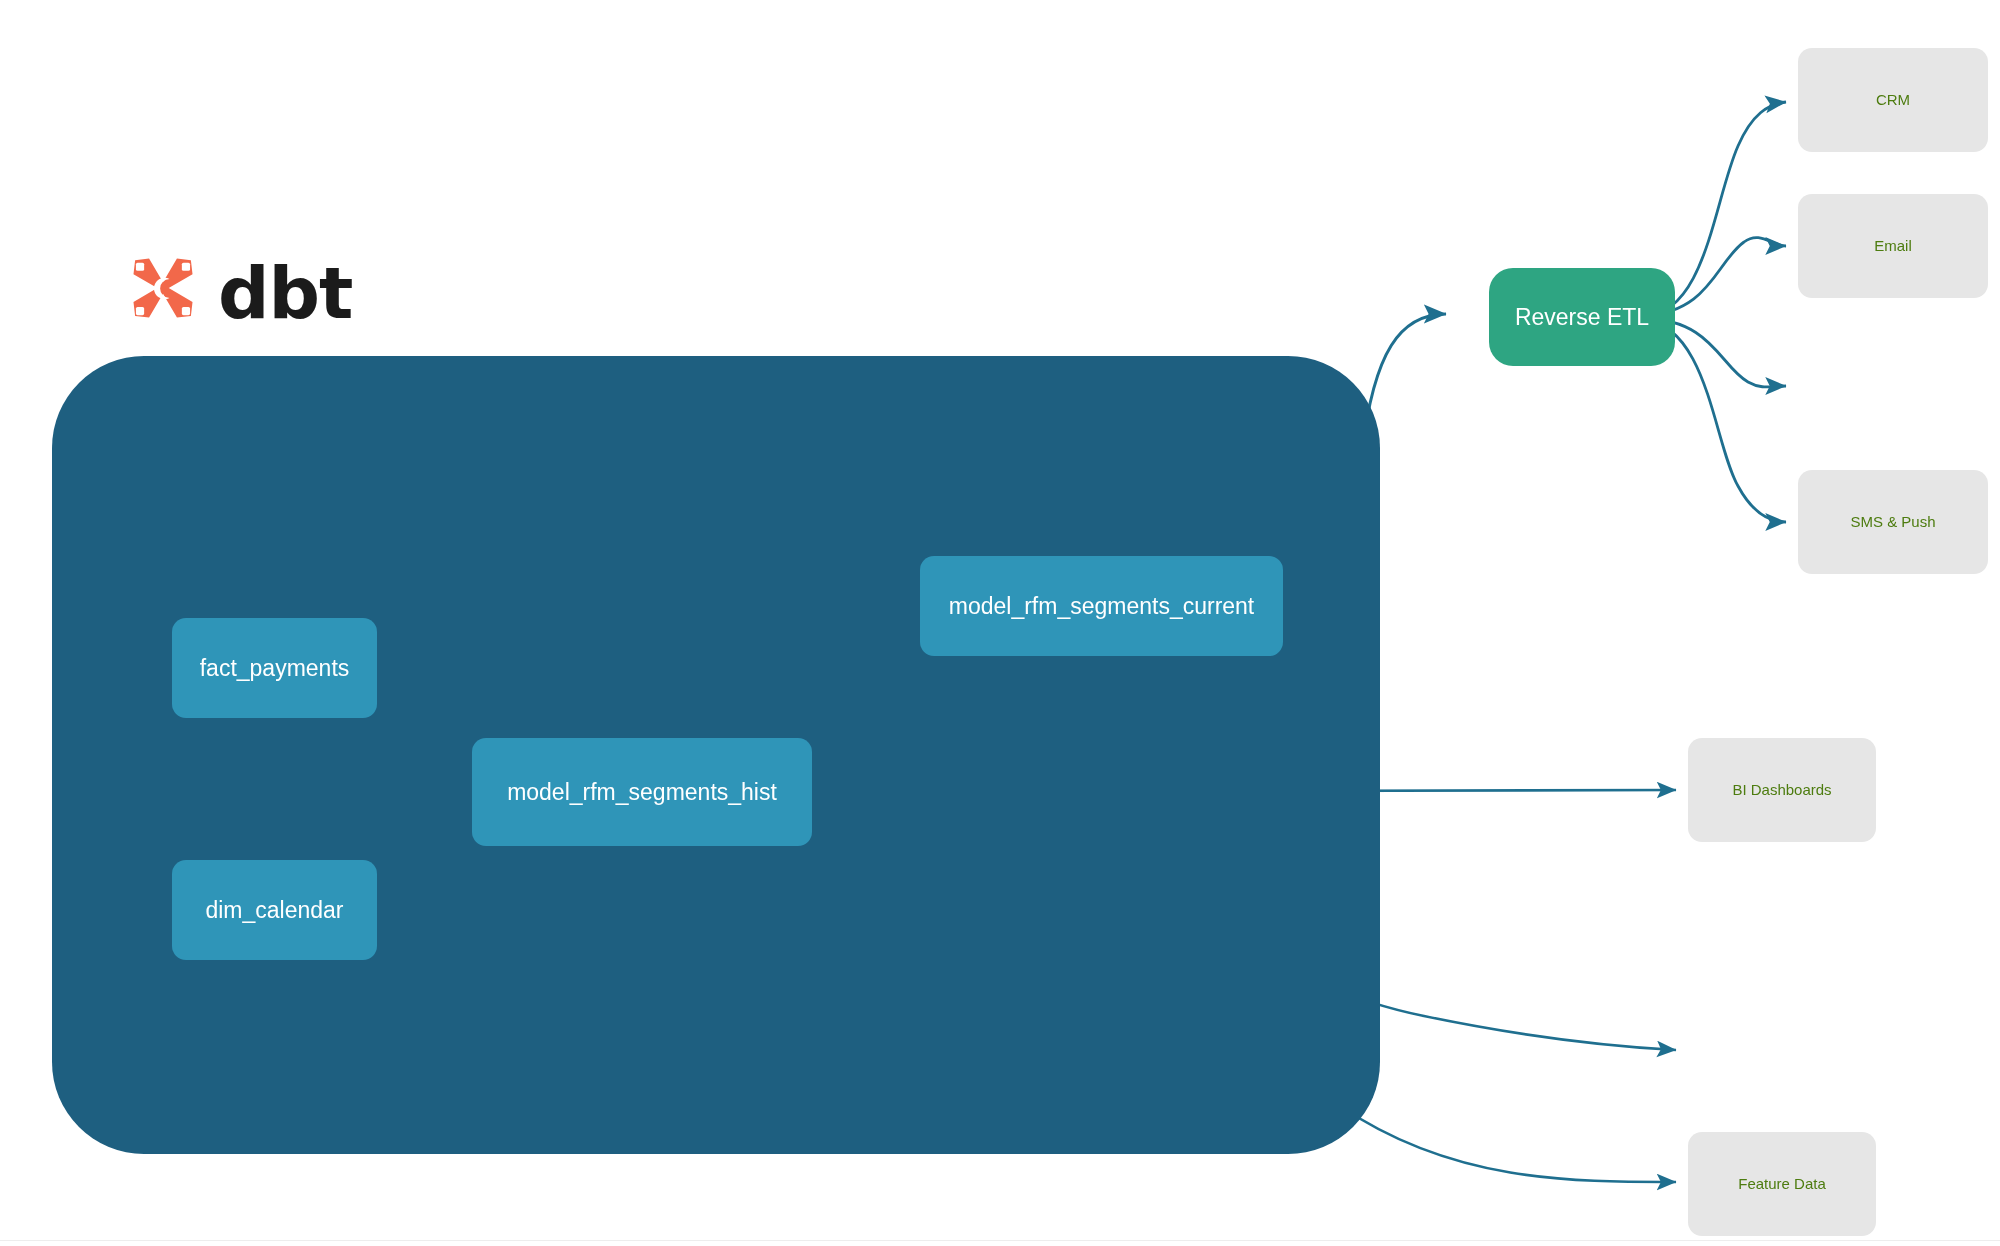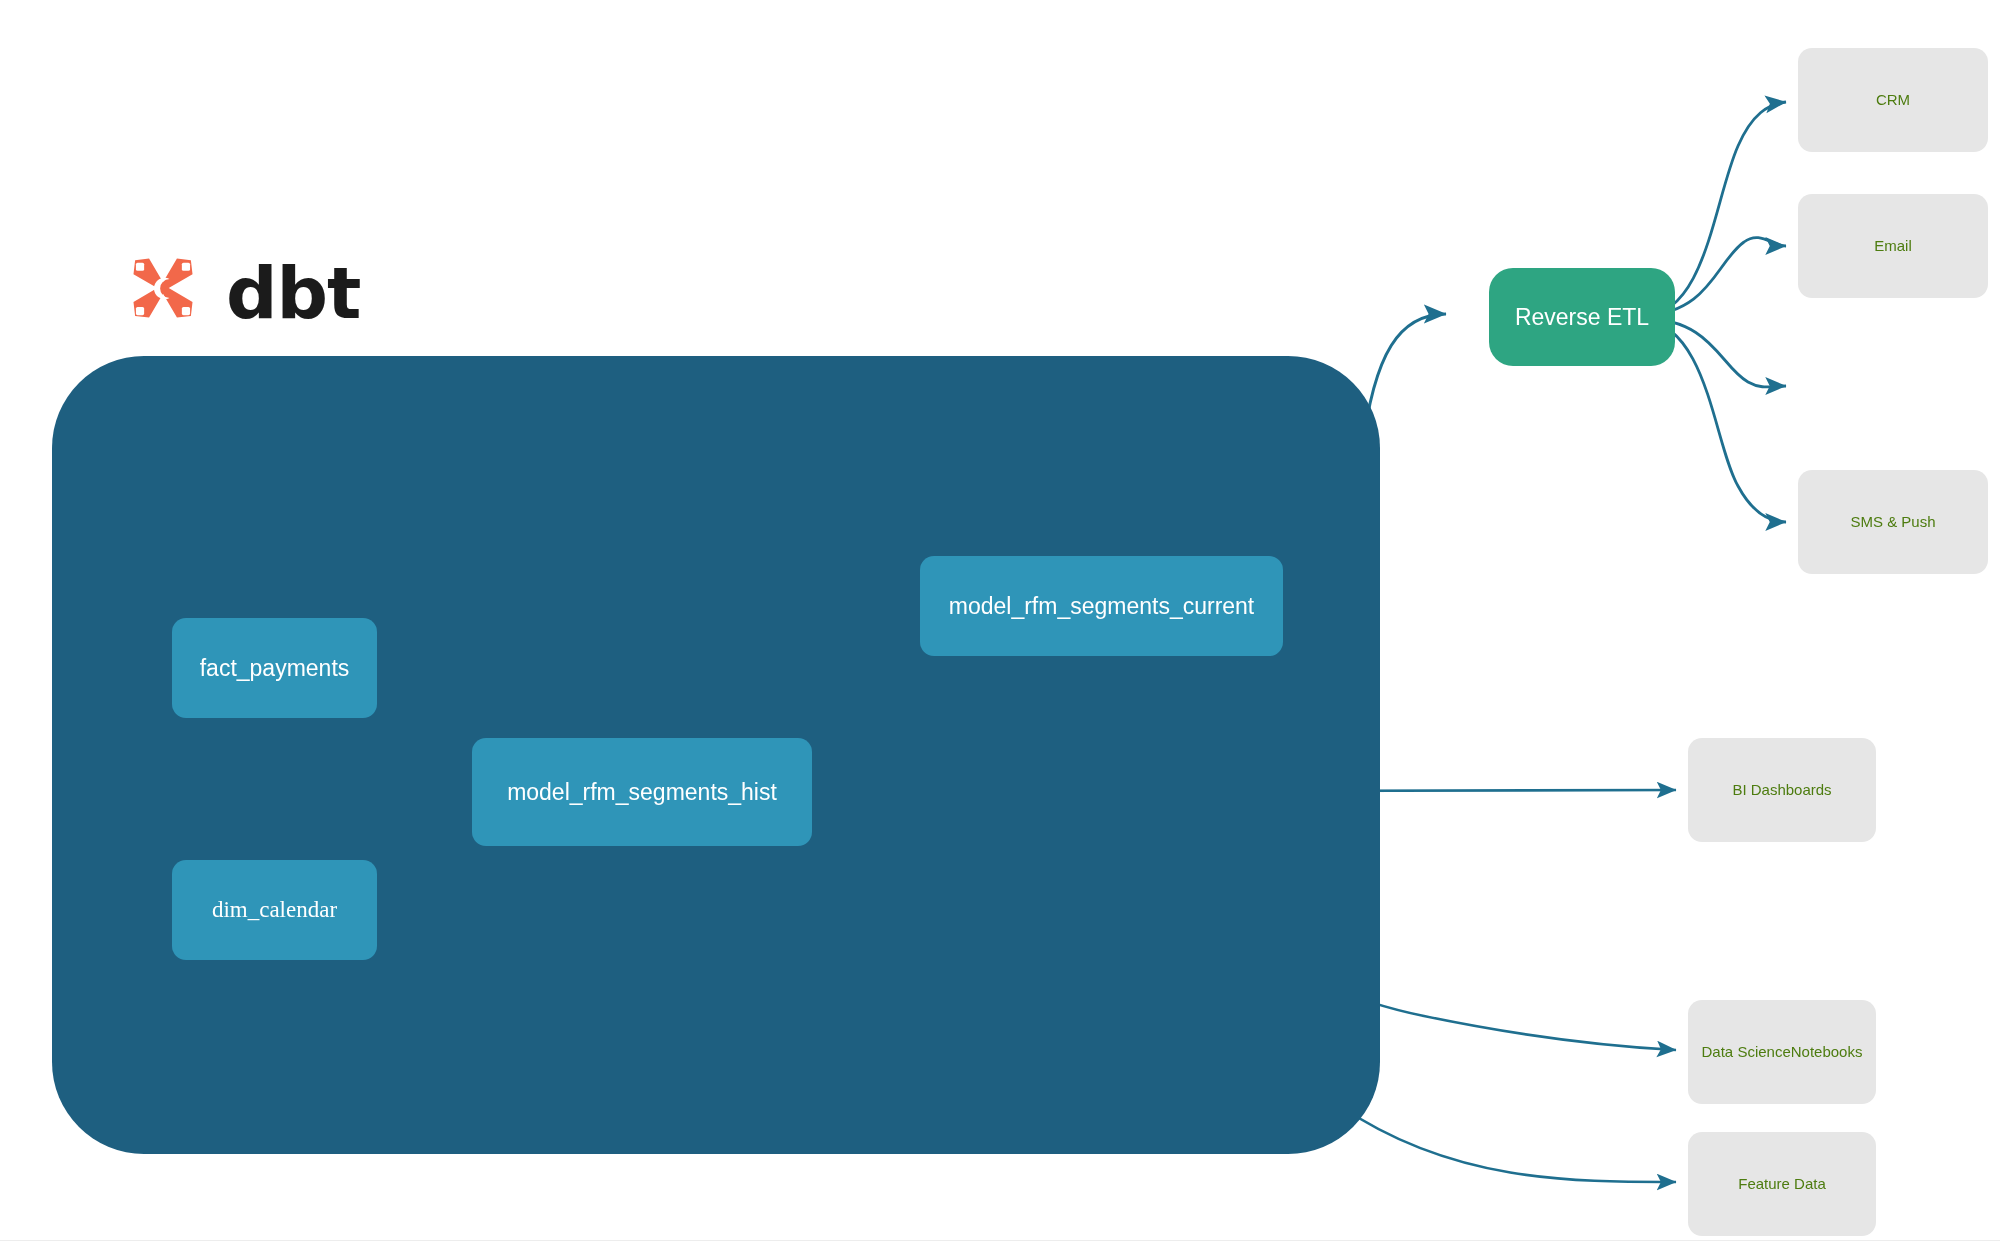--- a/index.html
+++ b/index.html
@@ -26,21 +26,21 @@
     pointer-events: none;
   }
 
   
   .logo-wrap {
     position: absolute;
     left: 122px;
     top: 252px;
     display: flex;
     align-items: center;
-    gap: 22px;
+    gap: 14px;
   }
   .logo-mark { width: 82px; height: 82px; display: block; }
   .logo-text {
     font-family: "DejaVu Sans", sans-serif;
     font-weight: bold;
     font-size: 72px;
     line-height: 1;
     color: #1b1b1b;
     letter-spacing: -1px;
   }
@@ -81,21 +81,21 @@
   }
   .node-gray {
     background: #e6e6e6;
     color: #4d7c0f;
     font-size: 15px;
     border-radius: 14px;
     line-height: 1.35;
   }
 
   .n-fact     { left: 172px; top: 618px;  width: 205px; height: 100px; text-align: right; }
-  .n-dim      { left: 172px; top: 860px;  width: 205px; height: 100px; font-family: Liberation Serif, serif; }
+  .n-dim      { left: 172px; top: 860px;  width: 205px; height: 100px; }
   .n-hist     { left: 472px; top: 738px;  width: 340px; height: 108px; }
   .n-current  { left: 920px; top: 556px;  width: 363px; height: 100px; }
   .n-retl     { left: 1458px; top: 268px; width: 186px; height: 98px; }
 
   .n-crm      { left: 1798px; top: 48px;   width: 190px; height: 104px; }
   .n-email    { left: 1798px; top: 194px;  width: 190px; height: 104px; }
   .n-adv      { left: 1798px; top: 332px;  width: 190px; height: 104px; }
   .n-sms      { left: 1798px; top: 470px;  width: 190px; height: 104px; }
   .n-bi       { left: 1688px; top: 738px;  width: 188px; height: 104px; }
   .n-ds       { left: 1688px; top: 1000px; width: 188px; height: 104px; }
@@ -164,21 +164,16 @@
   <div class="node node-model n-hist">model_rfm_segments_hist</div>
   <div class="node node-model n-current">model_rfm_segments_current</div>
 
   <div class="node node-green n-retl">Reverse ETL</div>
 
   <div class="node node-gray n-crm">CRM</div>
   <div class="node node-gray n-email">Email</div>
   <div class="node node-gray n-sms">SMS &amp; Push</div>
 
   <div class="node node-gray n-bi">BI Dashboards</div>
-  <div class="node node-gray n-ds">
-    <span>Data Science</span>
-      <br>
-    <span>Notebooks</span>
-  </div>
   <div class="node node-gray n-fs">Feature Data</div>
 
   <div class="footer-rule"></div>
 </div>
 
 </body></html>

